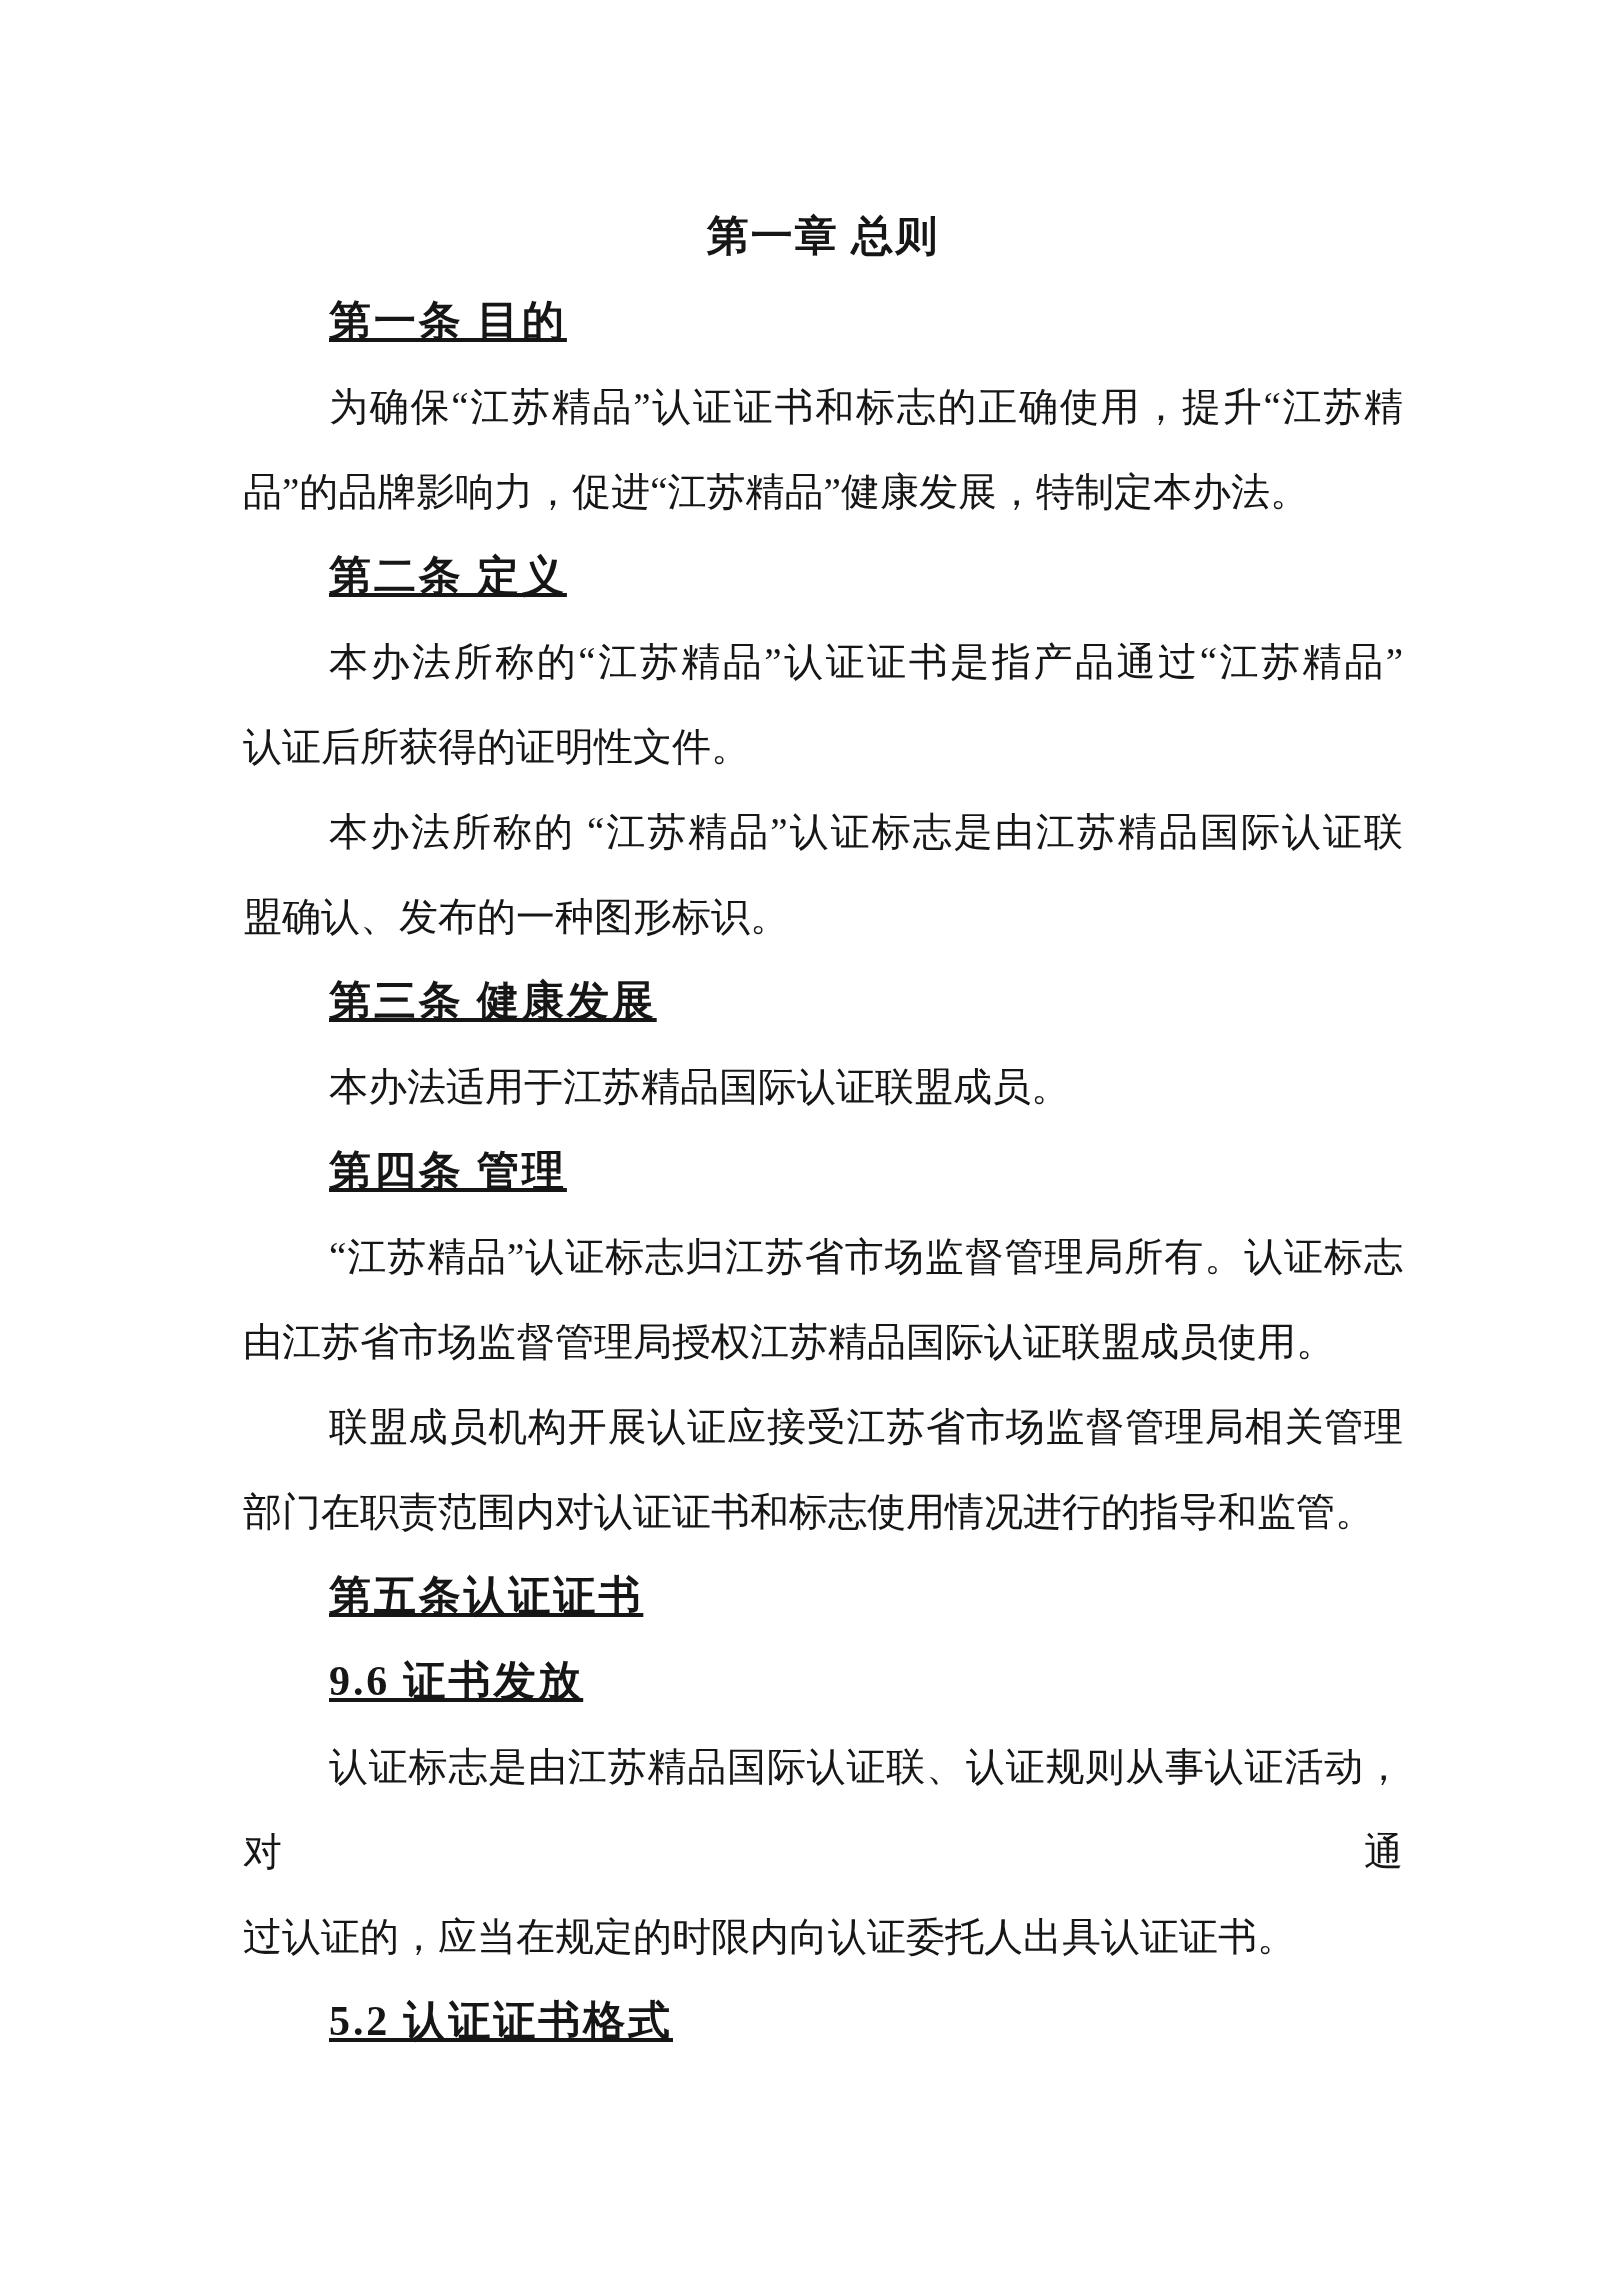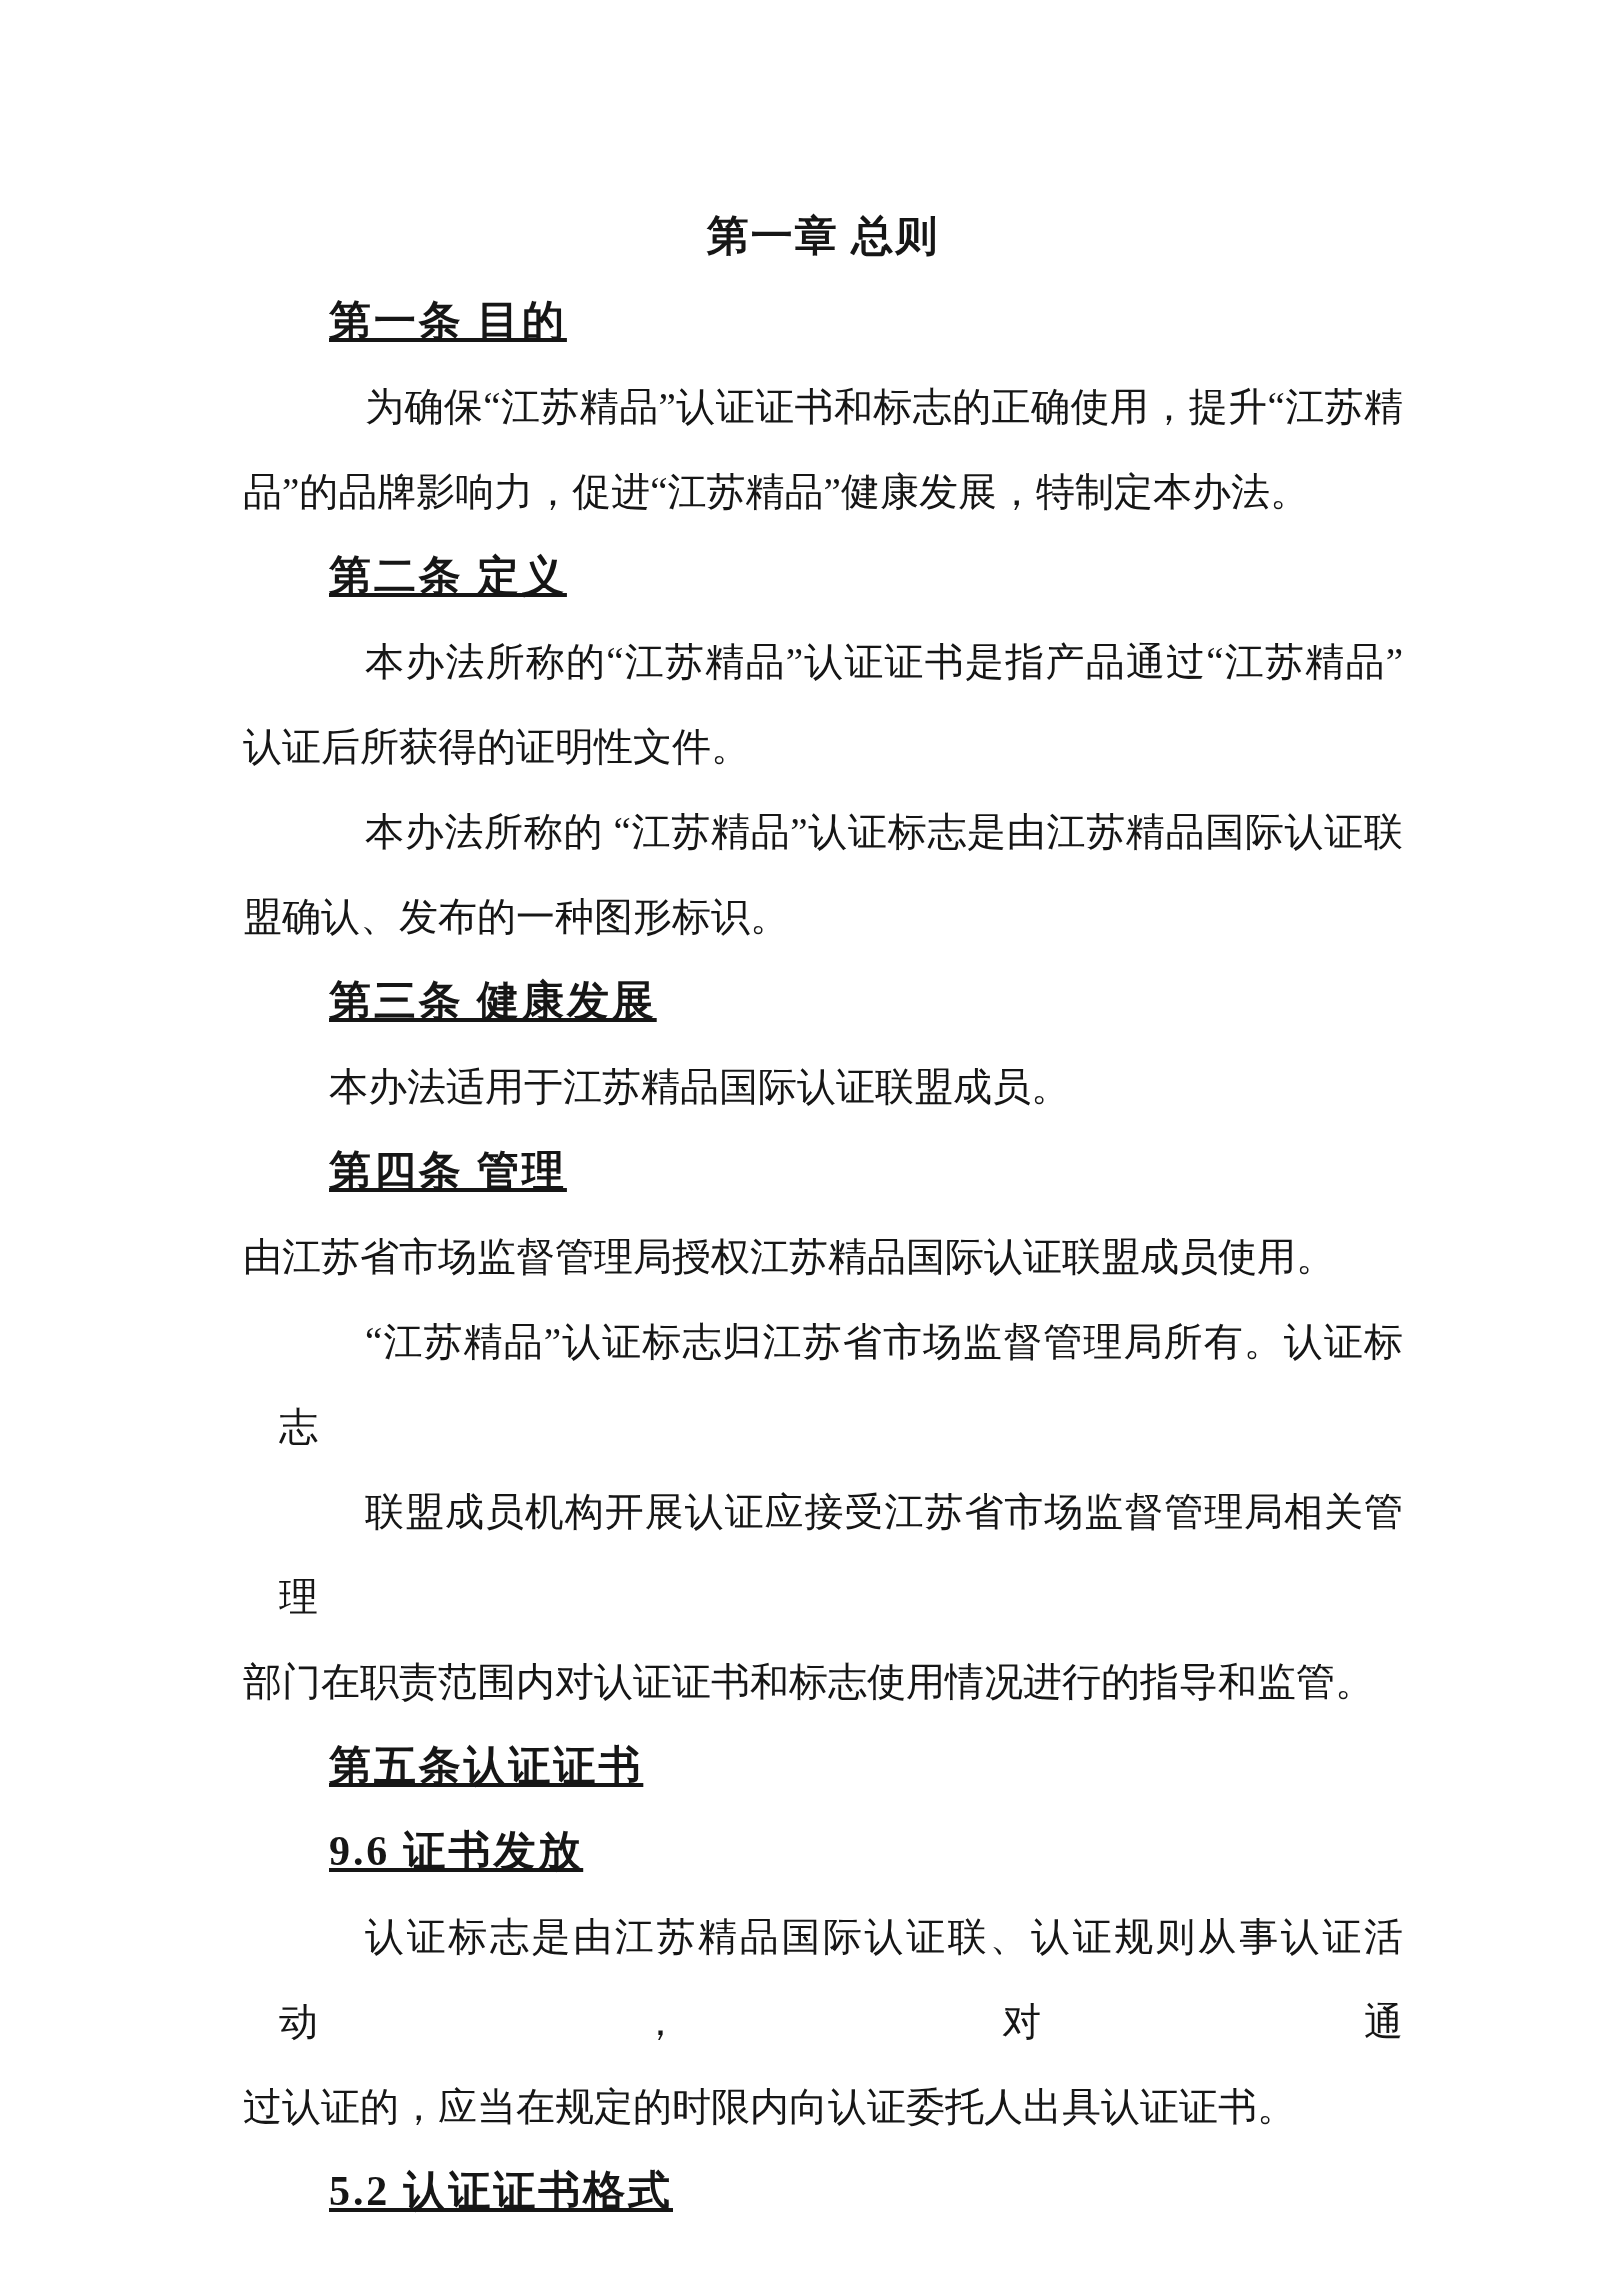--- a/index.html
+++ b/index.html
@@ -38,21 +38,20 @@
     text-align: center;
     letter-spacing: 2px;
   }
   
   .first { text-indent: 86px; }
   
   .fill {
     text-align: justify;
     text-align-last: justify;
     text-justify: inter-character;
-    margin-left: 36px;
   }
 </style>
 </head>
 <body>
 
 <div class="page">
   <div class="doc-body">
 
     <div class="line chapter">第一章 总则</div>
 
@@ -68,22 +67,22 @@
 
     <div class="line first fill">本办法所称的 “江苏精品”认证标志是由江苏精品国际认证联</div>
     <div class="line">盟确认、发布的一种图形标识。</div>
 
     <div class="line head">第三条 健康发展</div>
 
     <div class="line first">本办法适用于江苏精品国际认证联盟成员。</div>
 
     <div class="line head">第四条 管理</div>
 
+    <div class="line first fill">“江苏精品”认证标志归江苏省市场监督管理局所有。认证标志</div>
     <div class="line">由江苏省市场监督管理局授权江苏精品国际认证联盟成员使用。</div>
-    <div class="line first fill">“江苏精品”认证标志归江苏省市场监督管理局所有。认证标志</div>
 
     <div class="line first fill">联盟成员机构开展认证应接受江苏省市场监督管理局相关管理</div>
     <div class="line">部门在职责范围内对认证证书和标志使用情况进行的指导和监管。</div>
 
 
     <div class="line head">第五条认证证书</div>
 
     <div class="line head">9.6 证书发放</div>
 
     <div class="line first fill">认证标志是由江苏精品国际认证联、认证规则从事认证活动，对通</div>

